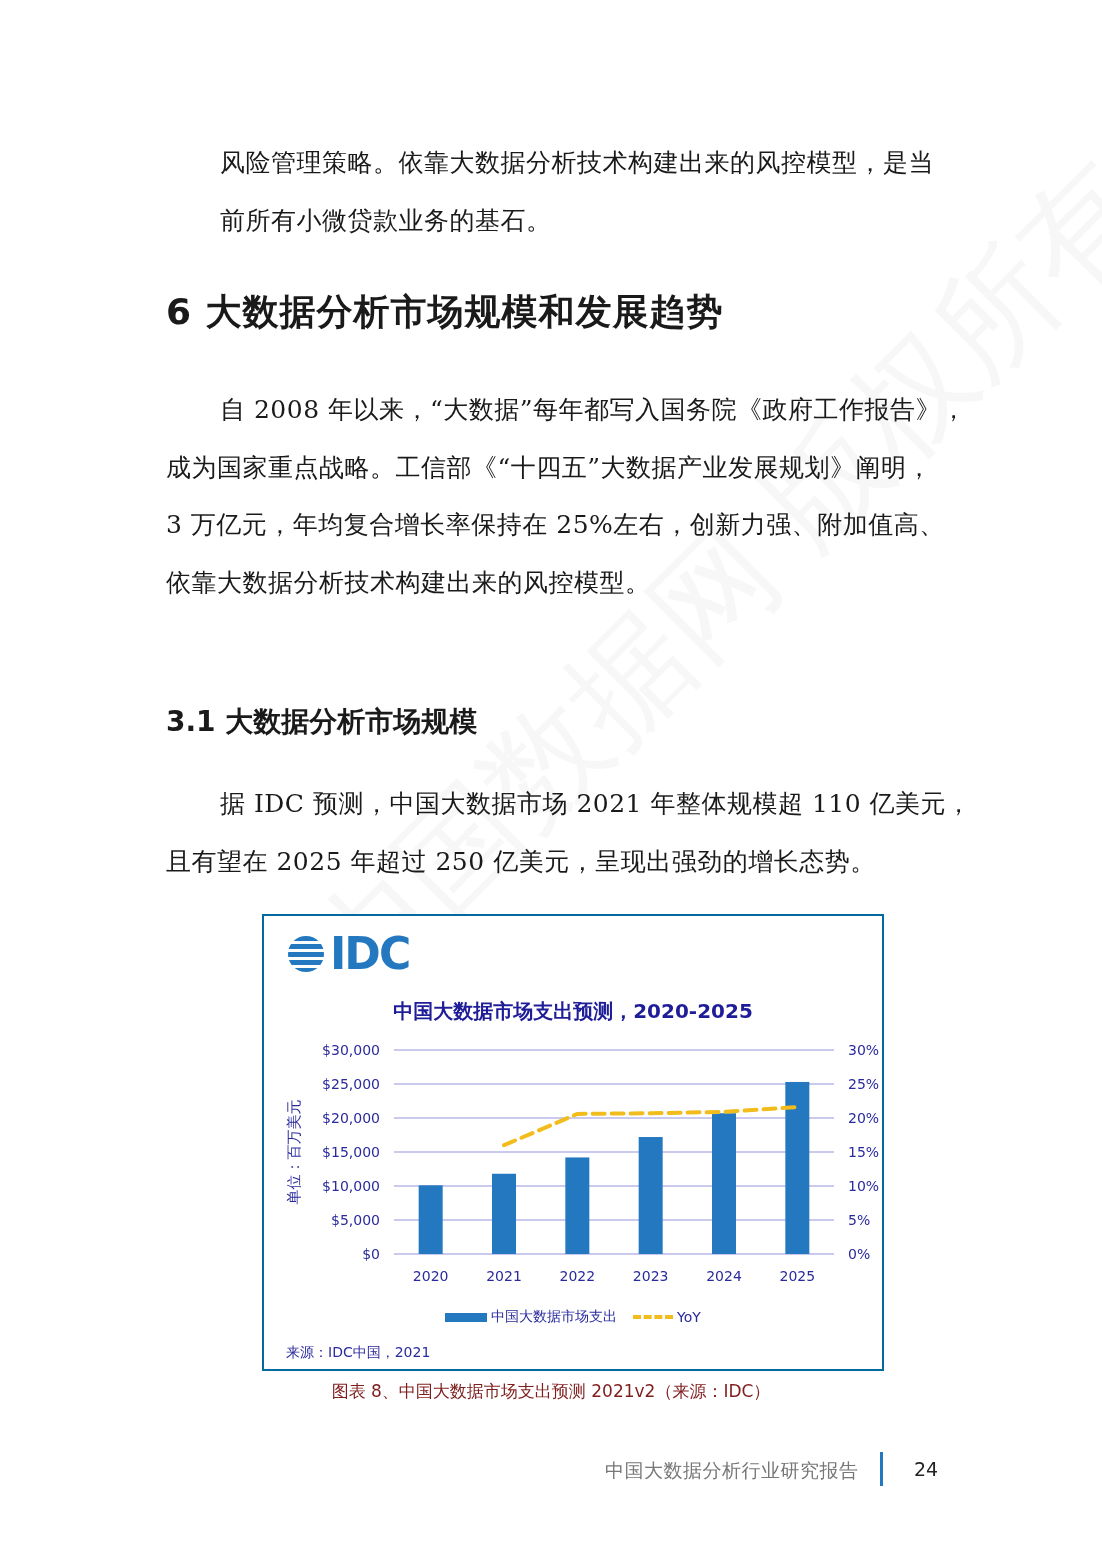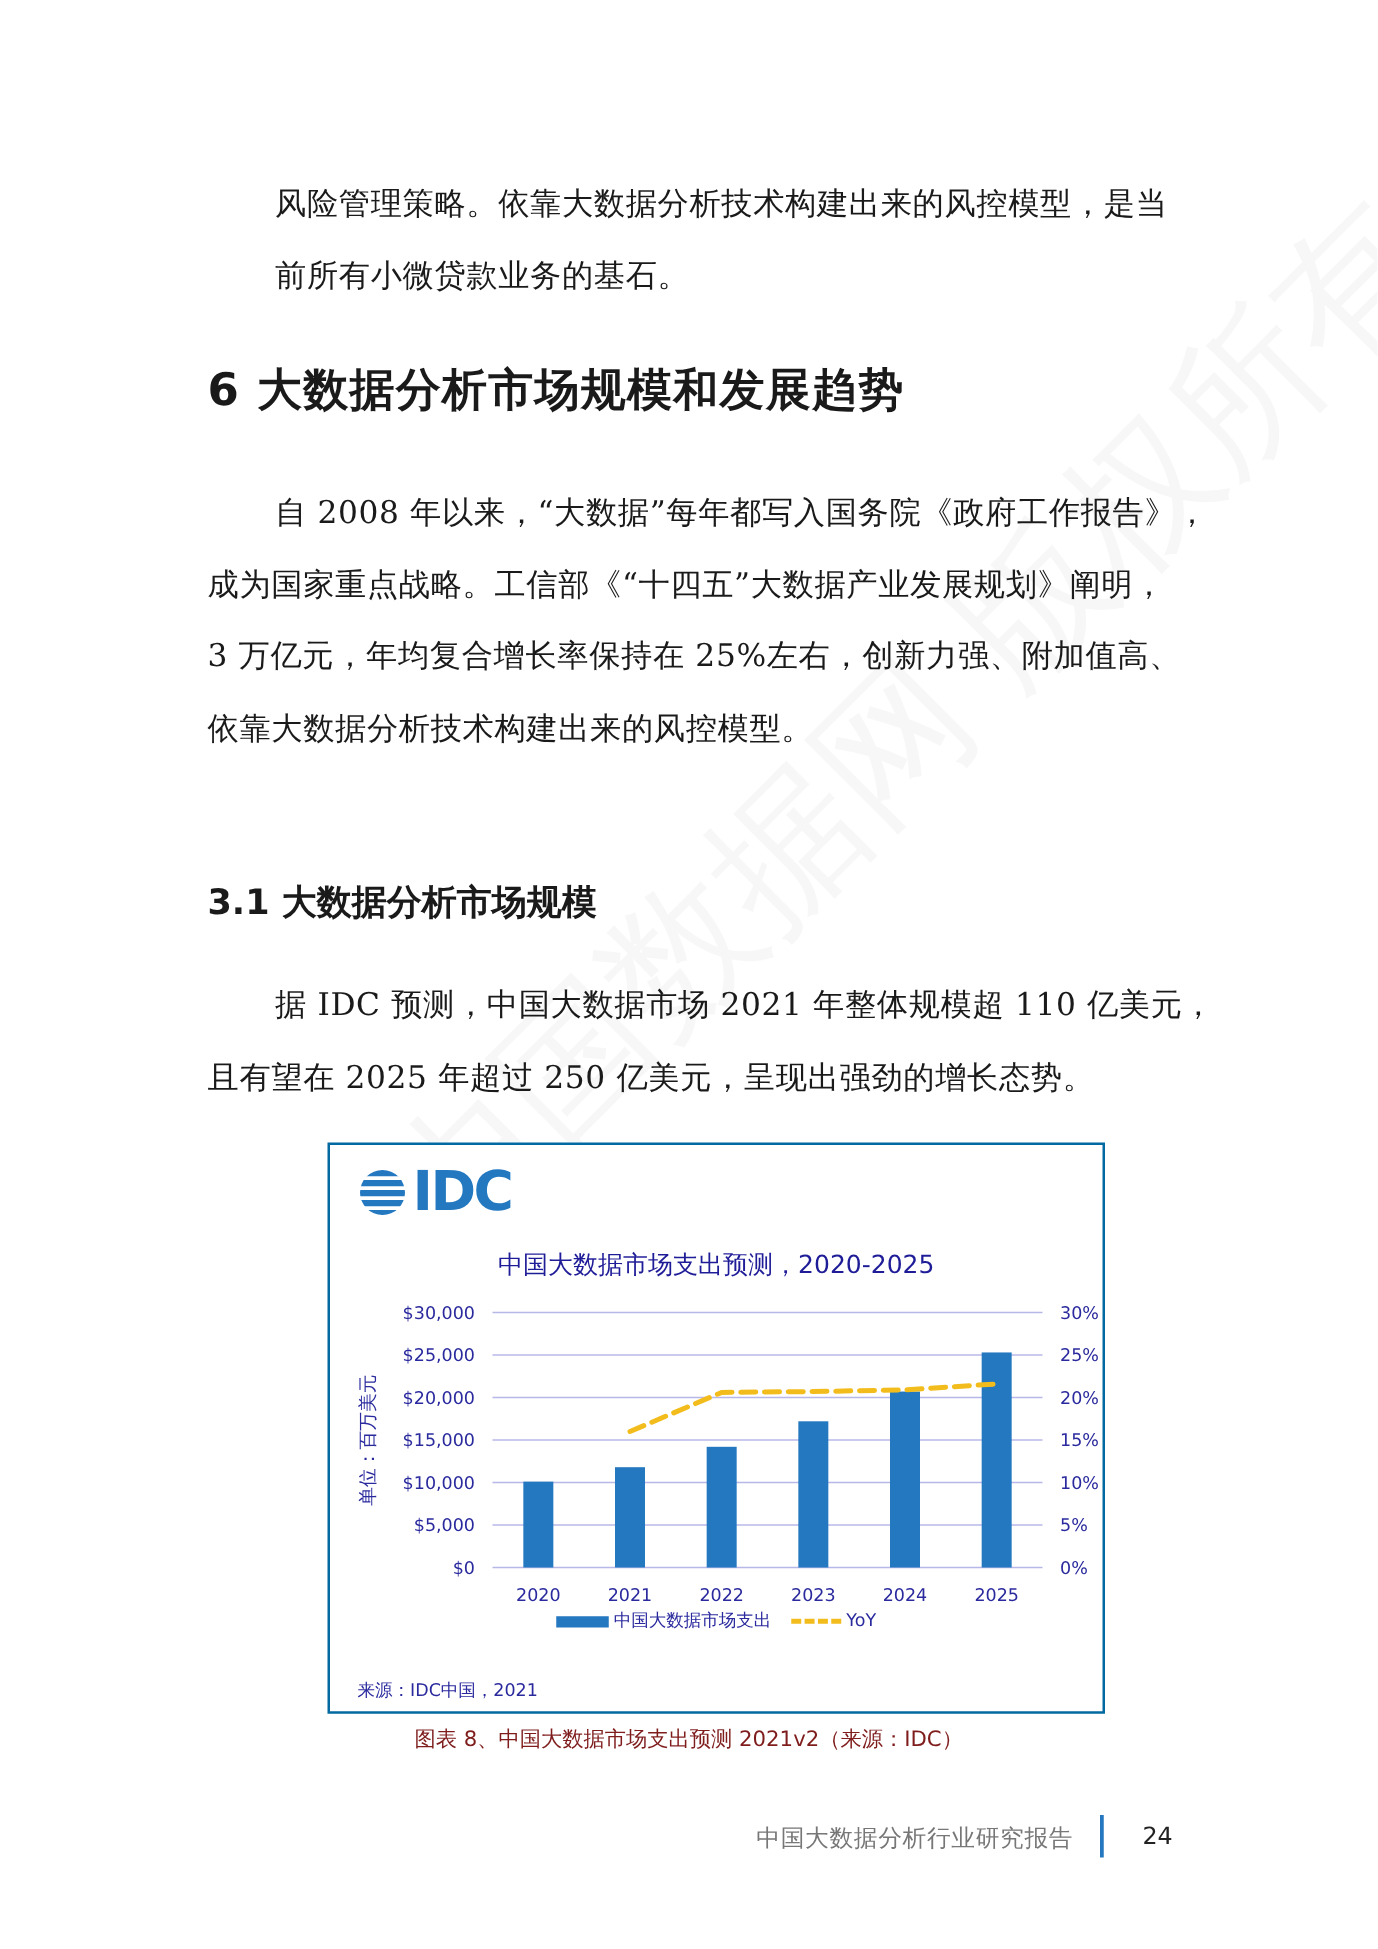--- a/index.html
+++ b/index.html
@@ -12,23 +12,23 @@
   .h1 { position: absolute; left: 166px; top: 288px; font-family: "DejaVu Sans", "Liberation Sans", sans-serif;
         font-weight: bold; font-size: 36px; margin: 0; letter-spacing: 1px; }
   .h2 { position: absolute; left: 166px; top: 703px; font-family: "DejaVu Sans", "Liberation Sans", sans-serif;
         font-weight: bold; font-size: 28px; margin: 0; }
   .figure { position: absolute; left: 239px; top: 914px; width: 622px; height: 457px;
             border: 2px solid #0369a1; box-sizing: border-box; background: #fff;
             font-family: "DejaVu Sans", "Liberation Sans", sans-serif; margin-left: 23px; }
   .logo { position: absolute; left: 22px; top: 16px; display: flex; align-items: center; }
   .logo-text { color: #2378c0; font-size: 44px; font-weight: bold; letter-spacing: -2px; margin-left: 4px; line-height: 44px; }
   .chart-title { position: absolute; top: 82px; left: 0; width: 100%; text-align: center; color: #1f1c98;
-                 font-size: 20px; font-weight: normal; }
+                 font-size: 20px; font-weight: bold; }
   .chart-svg { position: absolute; left: 0; top: 0; }
-  .legend { position: absolute; top: 372px; left: 0; width: 100%; display: flex; justify-content: center;
+  .legend { position: absolute; top: 392px; left: 0; width: 100%; display: flex; justify-content: center;
             align-items: center; gap: 16px; font-size: 14px; color: #2a2a9e; }
   .legend-item { display: flex; align-items: center; gap: 4px; }
   .swatch-bar { width: 42px; height: 9px; background: #2378c0; display: inline-block; }
   .swatch-line { width: 40px; height: 0; border-top: 4px dashed #f2bd1c; display: inline-block; }
   .source { position: absolute; left: 22px; top: 428px; font-size: 14px; color: #2a2a9e; }
   .caption { position: absolute; top: 1380px; left: 0; width: 1102px; text-align: center;
              font-family: "DejaVu Sans", "Liberation Sans", sans-serif; font-size: 17px; color: #7f1d1d; }
   .footer-title { position: absolute; left: 605px; top: 1458px; font-family: "DejaVu Sans", "Liberation Sans", sans-serif;
                   font-size: 19px; color: #777; letter-spacing: 0.5px; }
   .footer-bar { position: absolute; left: 880px; top: 1452px; width: 3px; height: 34px; background: #2378c0; }

